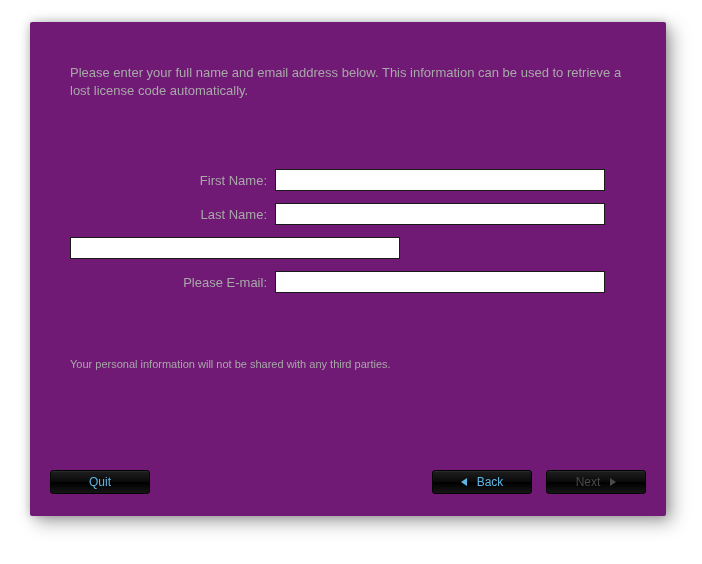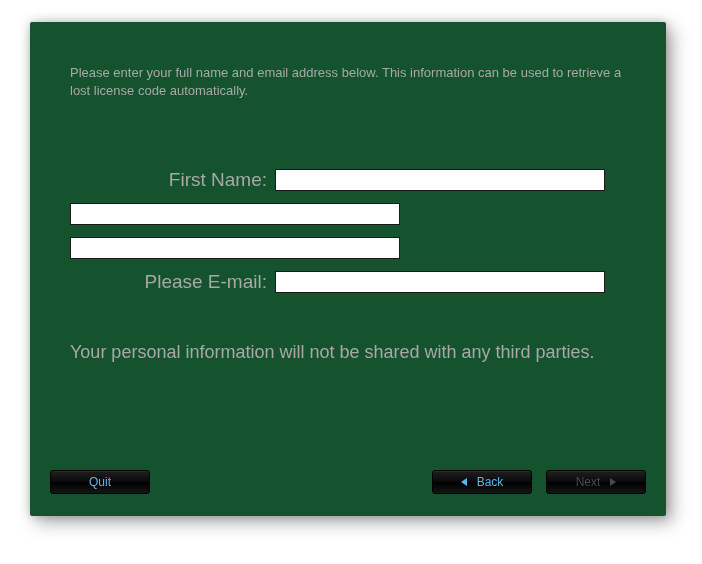--- a/index.html
+++ b/index.html
@@ -14,21 +14,21 @@
       width: 702px;
       height: 564px;
       position: relative;
     }
     .dialog {
       position: absolute;
       left: 30px;
       top: 22px;
       width: 636px;
       height: 494px;
-      background: #14532d;
+      background: #701a75;
       box-shadow: 6px 6px 18px rgba(0,0,0,0.35), 0 0 10px rgba(0,0,0,0.2);
       border-radius: 2px;
       padding: 42px 40px 20px 40px;
       display: flex;
       flex-direction: column;
     }
     .instructions {
       color: #a8a8a8;
       font-size: 13px;
       line-height: 1.35;
@@ -41,36 +41,36 @@
     }
     .form-row {
       display: flex;
       align-items: center;
     }
     .form-label {
       color: #a8a8a8;
       width: 205px;
       text-align: right;
       padding-right: 8px;
-      font-size: 19px;
+      font-size: 13px;
     }
     .form-input {
       width: 330px;
       height: 22px;
       background: #ffffff;
       border: 1px solid #1a1a1a;
       padding: 2px 4px;
       font-size: 13px;
       font-family: inherit;
       outline: none;
     }
     .privacy {
       color: #a8a8a8;
-      font-size: 18px;
-      margin-top: 49px;
+      font-size: 11px;
+      margin-top: 65px;
     }
     .button-bar {
       position: absolute;
       bottom: 22px;
       left: 20px;
       right: 20px;
       display: flex;
       align-items: center;
     }
     .spacer {
@@ -125,20 +125,21 @@
   <div class="instructions">Please enter your full name and email address below. This information can be used to retrieve a lost license code automatically.</div>
 
   <div class="form">
 
     <div class="form-row">
       <label class="form-label">First Name:</label>
       <input type="text" class="form-input" value="" style="">
     </div>
 
     <div class="form-row">
+      <label class="form-label">Last Name:</label>
       <input type="text" class="form-input" value="" style="">
     </div>
 
     <div class="form-row">
       <input type="text" class="form-input" value="" style="">
     </div>
 
     <div class="form-row">
       <label class="form-label">Please E-mail:</label>
       <input type="text" class="form-input" value="" style="">

